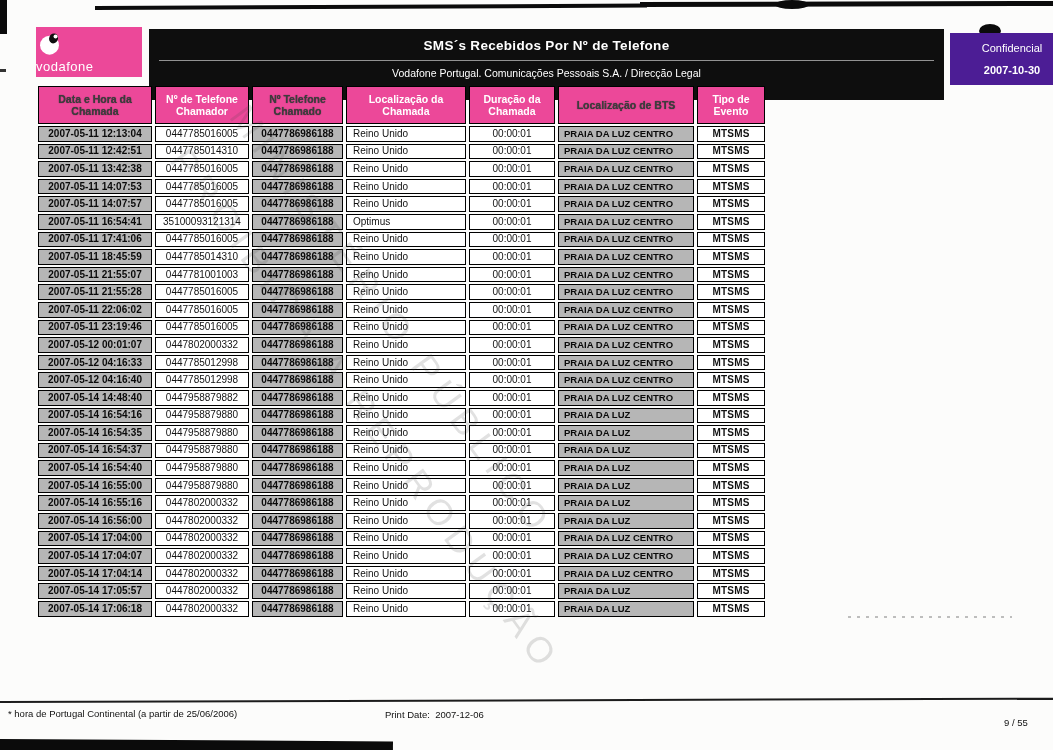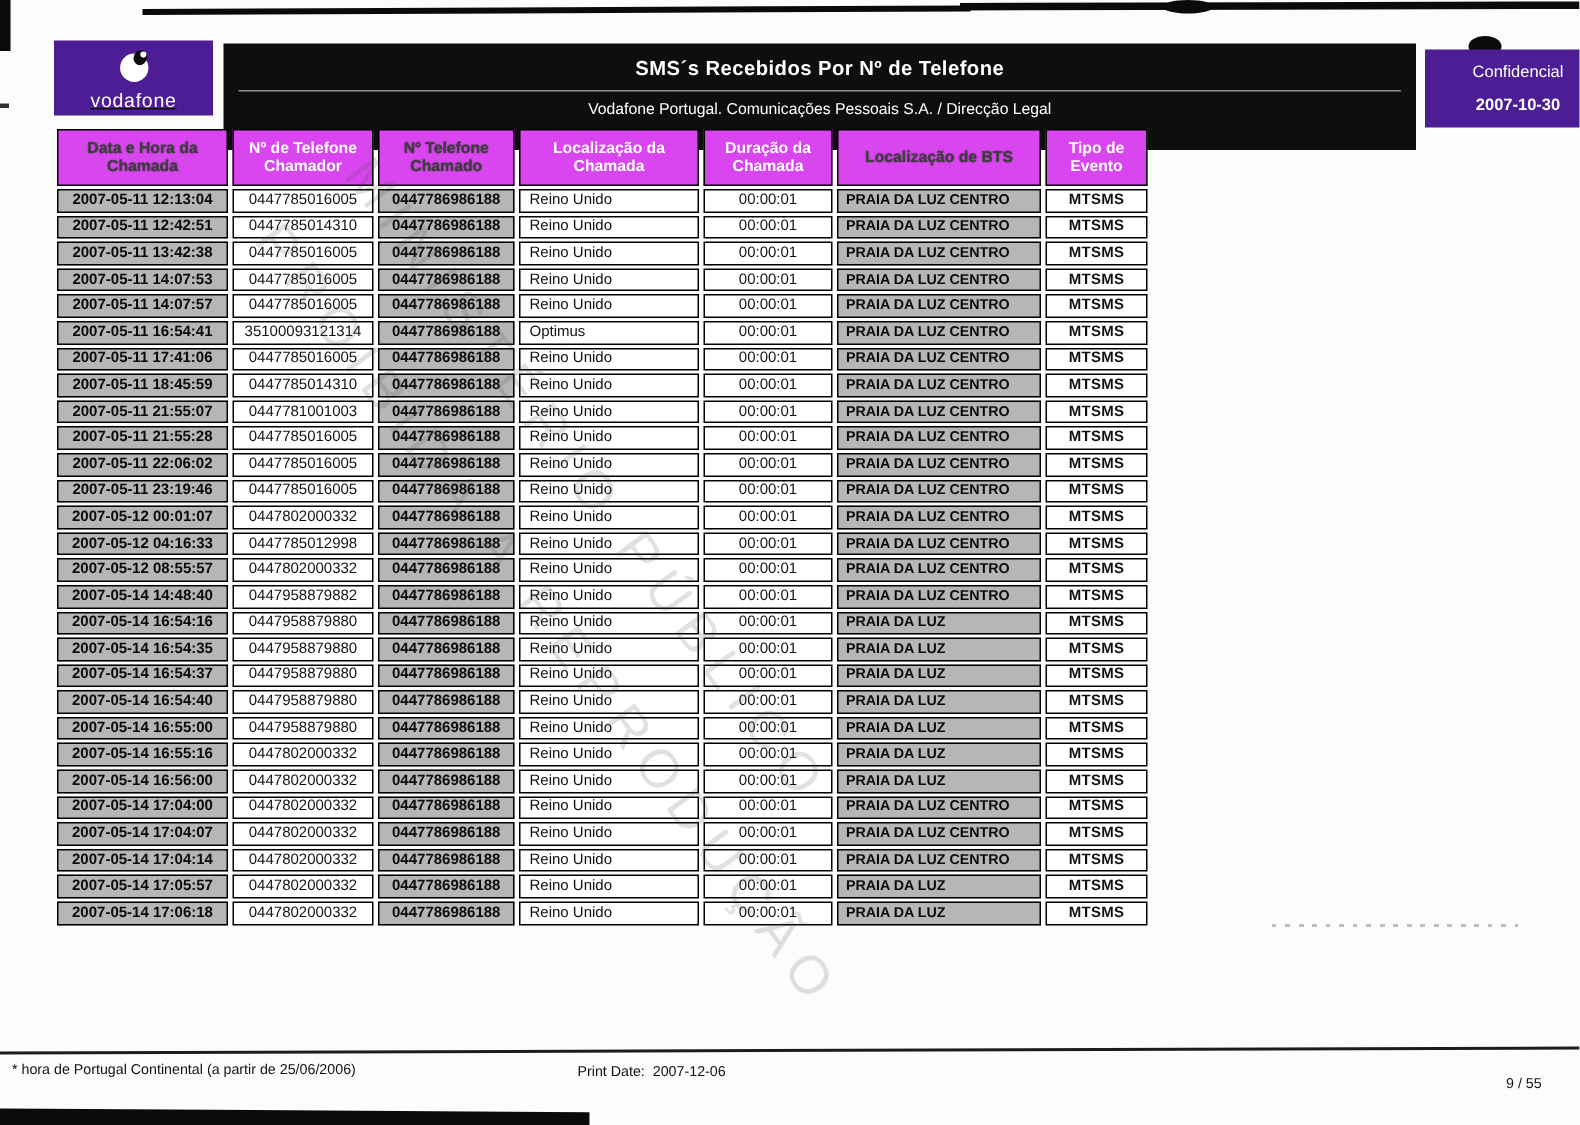--- a/index.html
+++ b/index.html
@@ -17,21 +17,21 @@
   .art-leftbar{left:0;top:0;width:7px;height:34px;}
   .art-leftdash{left:0;top:69px;width:6px;height:3px;background:#333;}
   .art-titlebump{left:979px;top:24px;width:22px;height:14px;border-radius:50%;}
   .art-hdrbump{left:529px;top:84px;width:14px;height:6px;border-radius:50%;}
   .art-botbar{left:-3px;top:739px;width:396px;height:11px;transform:rotate(.35deg);transform-origin:0 0;}
   .art-dotline{left:848px;top:616px;width:164px;height:2px;background:repeating-linear-gradient(90deg,#8a8a8a 0 3px,transparent 3px 9px);opacity:.55;}
   .art-footline{left:0;top:701px;width:1053px;height:2px;background:#1c1c1c;transform:rotate(-.18deg);transform-origin:0 50%;}
   
   .logo-box{
     position:absolute;left:36px;top:27px;width:106px;height:50px;
-    background:#4c1d95;display:flex;flex-direction:column;align-items:center;justify-content:center;gap:1px;text-decoration:underline;
+    background:#ec4899;display:flex;flex-direction:column;justify-content:center;gap:1px;
   }
   .logo-box .wordmark{color:#fff;font-size:13px;letter-spacing:.5px;}
   .title-bar{
     position:absolute;left:149px;top:29px;width:795px;height:71px;
     background:#0e0e0e;color:#fff;text-align:center;
   }
   .title-bar .title{font-size:13.5px;font-weight:700;padding-top:9px;letter-spacing:.3px;}
   .title-bar .subtitle{
     font-size:10.5px;margin:7px 10px 0 10px;padding-top:6px;
     border-top:1px solid rgba(255,255,255,.55);
@@ -53,21 +53,21 @@
   
   .log-table{
     position:absolute;left:35px;top:84px;z-index:2;
     border-collapse:separate;border-spacing:3px 2px;
   }
   .log-table th,.log-table td{
     border:1.5px solid #000;padding:0;box-sizing:content-box;
     font-size:10px;line-height:12px;vertical-align:middle;background:#fff;
   }
   .log-table th{
-    height:36px;background:#d946ef;color:#fff;font-size:10.5px;font-weight:700;text-align:center;
+    height:36px;background:#ec4899;color:#fff;font-size:10.5px;font-weight:700;text-align:center;
   }
   .log-table td{height:13.6px;text-align:center;}
   .w-c1{width:112px}.w-c2{width:92px}.w-c3{width:89px}.w-c4{width:118px}.w-c5{width:84px}.w-c6{width:134px}.w-c7{width:66px}
   .noise{
     background-color:#ababab;
     background-image:
       repeating-linear-gradient(37deg,rgba(255,255,255,.28) 0 2px,transparent 2px 5px),
       repeating-linear-gradient(-29deg,rgba(0,0,0,.16) 0 1px,transparent 1px 4px),
       repeating-linear-gradient(84deg,rgba(0,0,0,.10) 0 2px,transparent 2px 6px);
   }
@@ -254,22 +254,22 @@
       <tr>
         <td class="c-date noise">2007-05-12 04:16:33</td>
         <td class="c-caller">0447785012998</td>
         <td class="c-called noise">0447786986188</td>
         <td class="c-loc">Reino Unido</td>
         <td class="c-dur">00:00:01</td>
         <td class="c-bts noise">PRAIA DA LUZ CENTRO</td>
         <td class="c-evt">MTSMS</td>
       </tr>
       <tr>
-        <td class="c-date noise">2007-05-12 08:55:57</td>
-        <td class="c-caller">0447802000332</td>
+        <td class="c-date noise">2007-05-12 04:16:40</td>
+        <td class="c-caller">0447785012998</td>
         <td class="c-called noise">0447786986188</td>
         <td class="c-loc">Reino Unido</td>
         <td class="c-dur">00:00:01</td>
         <td class="c-bts noise">PRAIA DA LUZ CENTRO</td>
         <td class="c-evt">MTSMS</td>
       </tr>
       <tr>
         <td class="c-date noise">2007-05-14 14:48:40</td>
         <td class="c-caller">0447958879882</td>
         <td class="c-called noise">0447786986188</td>

